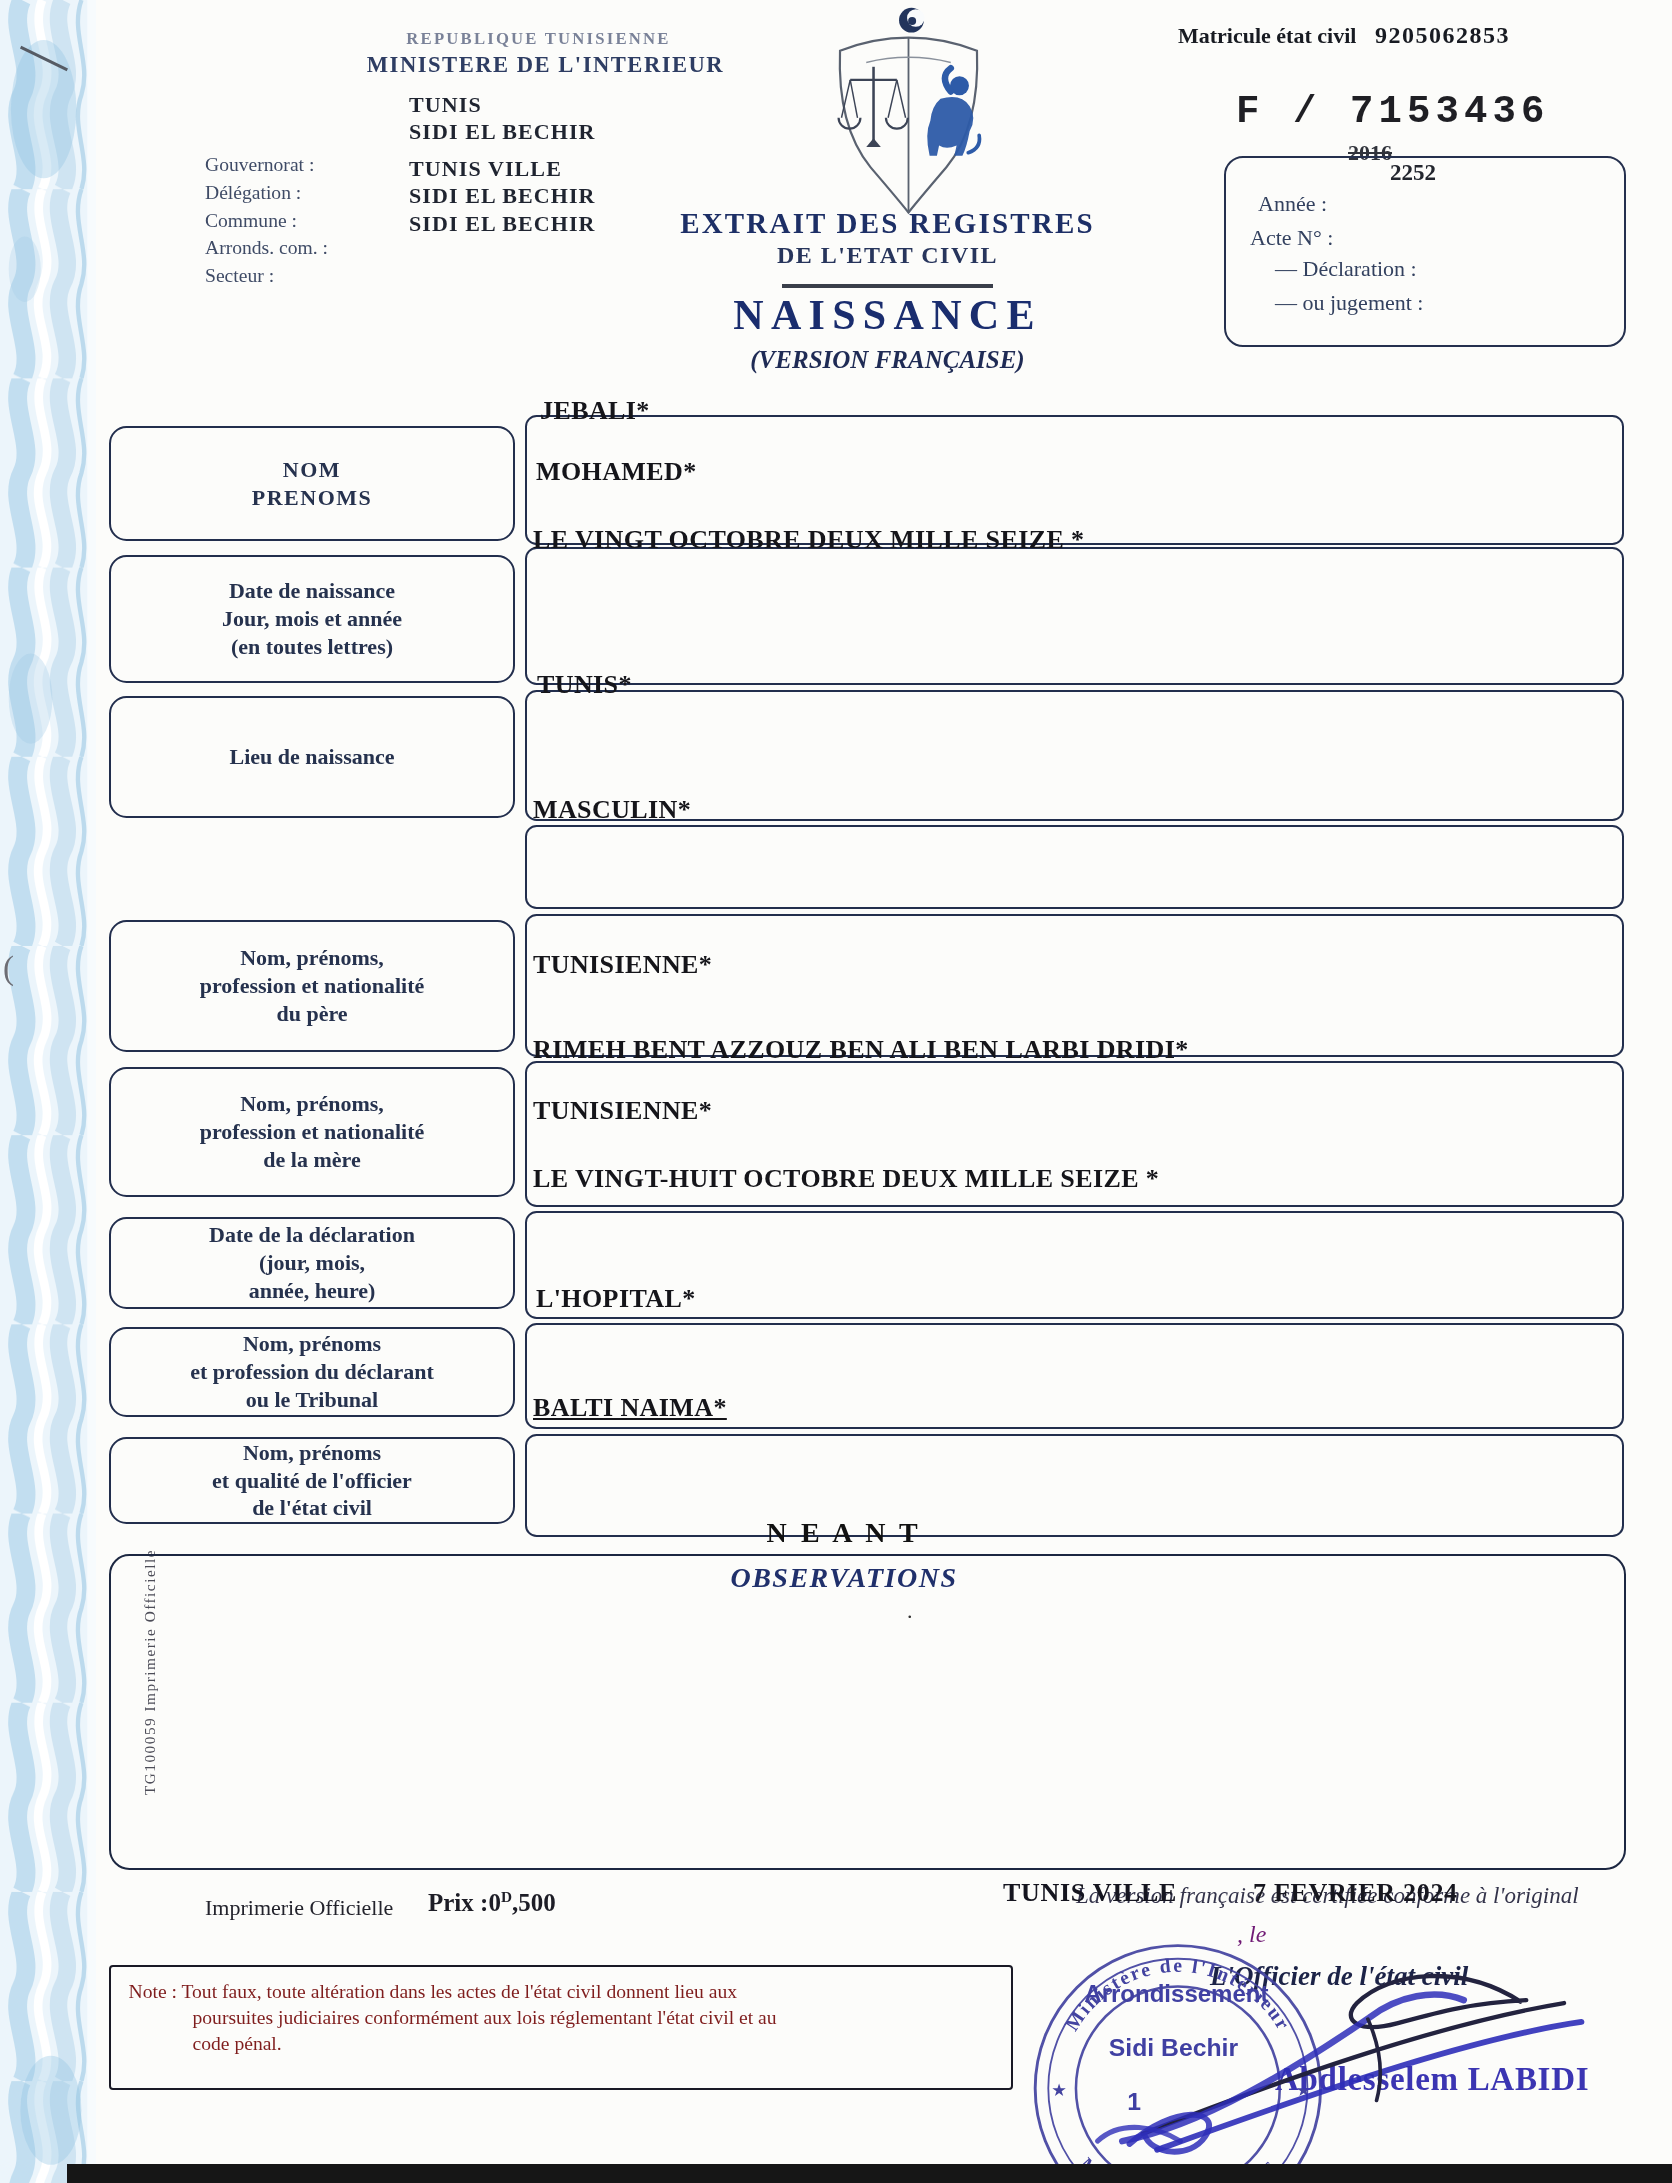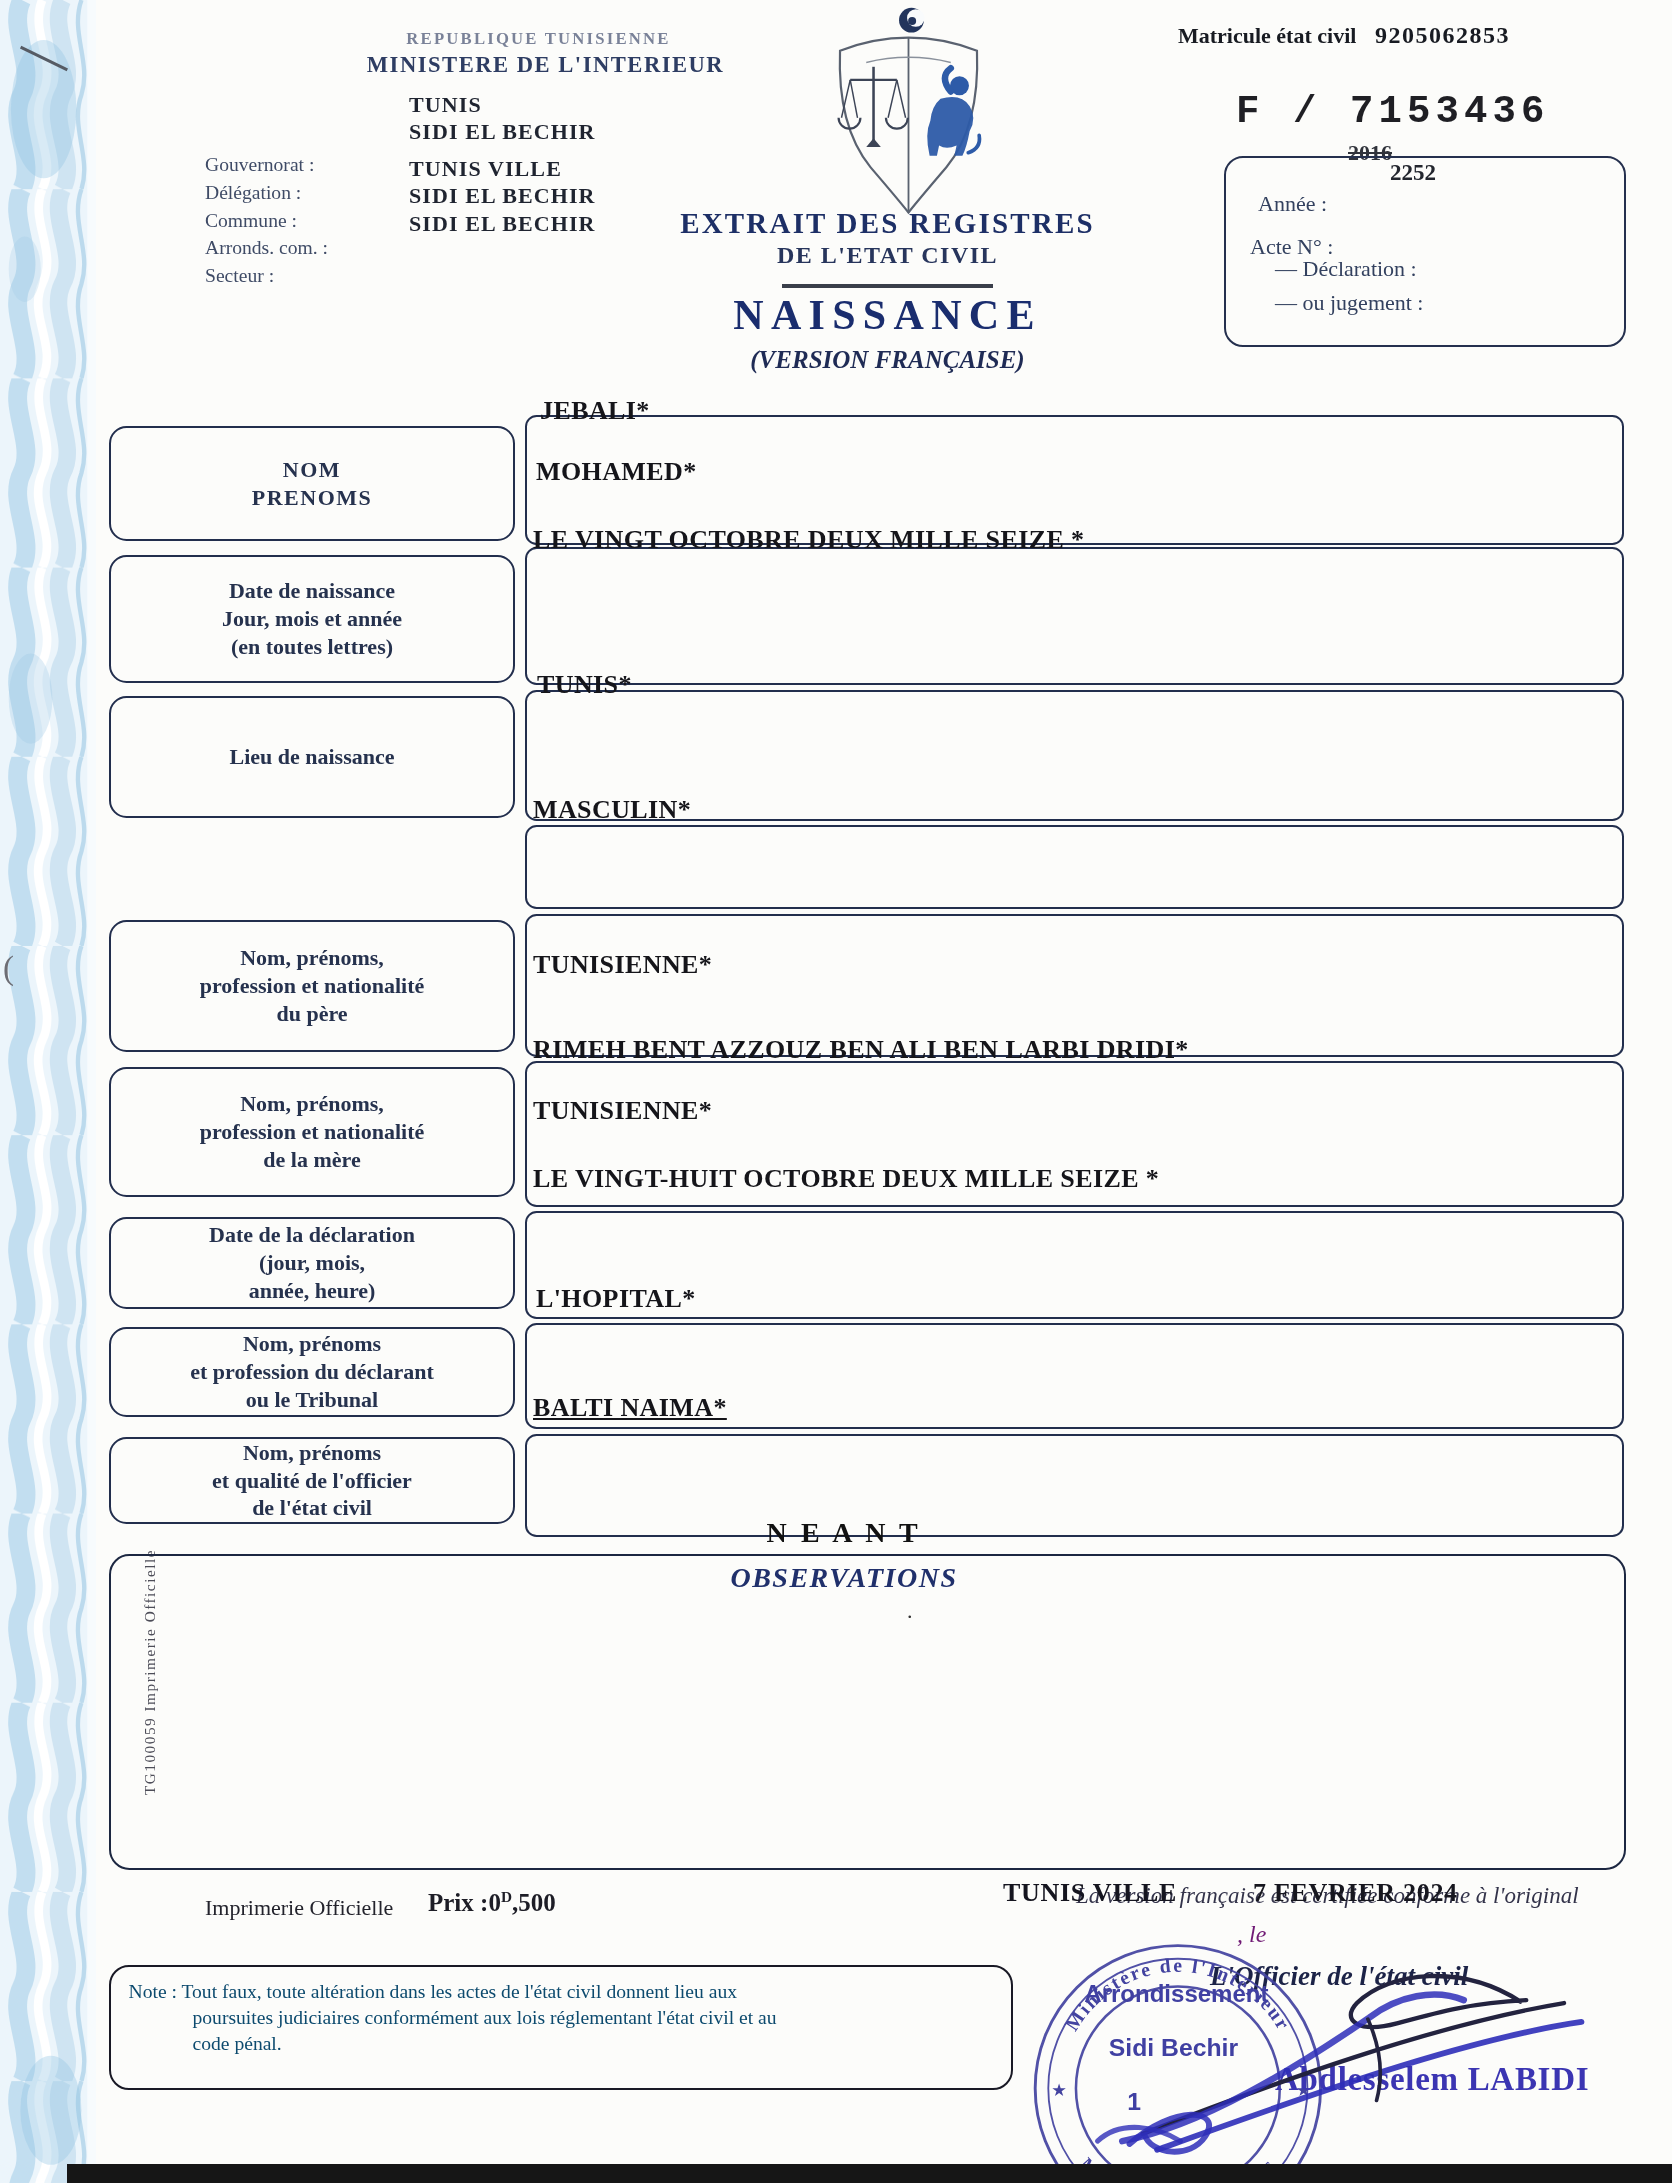--- a/index.html
+++ b/index.html
@@ -23,21 +23,21 @@
   .title-main{left:640px;top:291px;width:495px;font-size:42px;font-weight:bold;letter-spacing:7.3px;color:#1a2d6e;text-align:center;}
   .title-sub{left:640px;top:346px;width:495px;font-size:25px;font-style:italic;font-weight:bold;color:#1f2b55;text-align:center;}
 
   .matricule{left:1178px;top:22px;font-size:22px;font-weight:bold;color:#181b22;}
   .matricule b{font-size:24px;letter-spacing:1.5px;margin-left:13px;}
   .fnumber{left:1236px;top:90px;font-family:Liberation Mono, monospace;font-size:39px;font-weight:600;letter-spacing:5.1px;color:#1f1f24;}
   .struckyear{left:1348px;top:140px;font-size:22px;font-weight:bold;color:#30333b;text-decoration:line-through;}
   .actbox{left:1224px;top:156px;width:402px;height:191px;border:2.9px solid #25304e;border-radius:19px;}
   .actnum{left:1355px;top:160px;width:116px;font-size:23px;font-weight:bold;text-align:center;color:#23262e;}
   .annee{left:1258px;top:191px;font-size:22px;color:#33415f;}
-  .acte{left:1250px;top:234px;font-size:22px;color:#33415f;}
+  .acte{left:1250px;top:225px;font-size:22px;color:#33415f;}
   .decl{left:1275px;top:256px;font-size:22px;color:#33415f;}
   .juge{left:1275px;top:290px;font-size:22px;color:#33415f;}
 
   
   .lbox{position:absolute;left:109px;width:406px;border:2.9px solid #222e4d;border-radius:17.5px;
         display:flex;align-items:center;justify-content:center;text-align:center;
         color:#26324e;font-size:22px;line-height:1.27;font-weight:bold;white-space:pre-line;}
   .vbox{position:absolute;left:525px;width:1099px;border:2.2px solid #222e4d;border-radius:11.6px;}
   .l1{top:426px;height:115px;letter-spacing:1.5px;}      .v1{top:415px;height:130px;}
   .l2{top:555px;height:128px;}                          .v2{top:547px;height:138px;}
@@ -70,22 +70,22 @@
   .obsdot{left:907px;top:1598px;font-size:22px;color:#333;}
 
   
   .imprimerie{left:205px;top:1895px;font-size:22px;color:#23232c;}
   .prix{left:428px;top:1888px;font-size:25px;font-weight:600;color:#1d1d26;}
   .prix sup{font-size:15.3px;}
   .issueplace{left:1003px;top:1878px;font-size:26px;font-weight:bold;letter-spacing:0.7px;color:#15151f;}
   .certline{left:1076px;top:1883px;font-size:23px;font-style:italic;color:#33334a;white-space:nowrap;}
   .issuedate{left:1253px;top:1878px;font-size:26px;font-weight:bold;letter-spacing:0.7px;color:#17171f;white-space:nowrap;}
   .leword{left:1237px;top:1921px;font-size:24px;font-style:italic;color:#701a75;}
-  .notebox{left:109px;top:1965px;width:904px;height:125px;border:2.9px solid #191925;border-radius:20px;padding:11.6px 17.5px;
-           font-size:19.6px;line-height:1.33;color:#0c4a6e;}
+  .notebox{left:109px;top:1965px;width:904px;height:125px;border:2.9px solid #191925;border-radius:4px;padding:11.6px 17.5px;
+           font-size:19.6px;line-height:1.33;color:#7f1d1d;}
   .notebox .ind{padding-left:64px;}
   .officertitle{left:1210px;top:1961px;font-size:27px;font-weight:bold;font-style:italic;color:#1c2347;white-space:nowrap;}
   .officername{left:1275px;top:2061px;font-size:33px;font-weight:bold;letter-spacing:0.7px;color:#3b35b2;white-space:nowrap;}
 
   .bottom-band{left:67px;top:2164px;width:1605px;height:19px;background:#161616;}
   .corner-mark{left:17.5px;top:57px;width:52px;height:2.9px;background:#565b64;transform:rotate(26deg);}
   .stray-paren{left:2.9px;top:950px;font-size:33px;color:#6d6d74;}
   .sidecode{left:141px;top:1549px;font-size:15.3px;color:#4d4d58;letter-spacing:1.5px;white-space:nowrap;
             writing-mode:vertical-rl;transform:rotate(180deg);}
 

